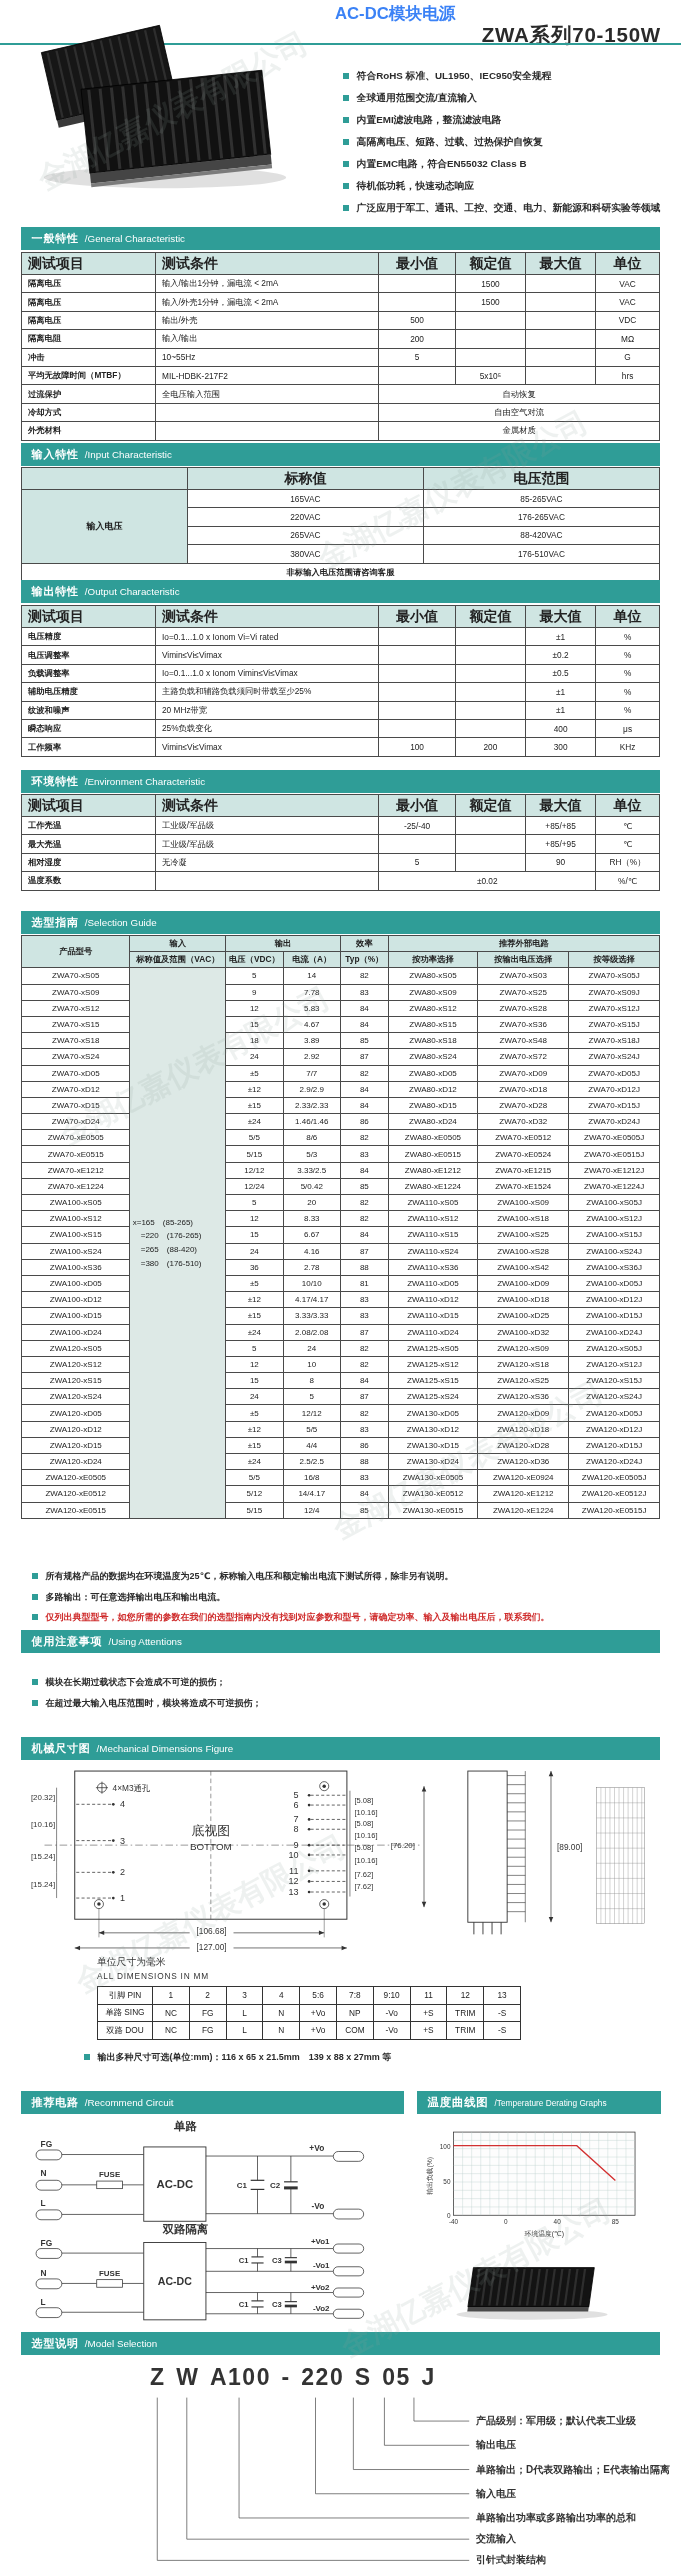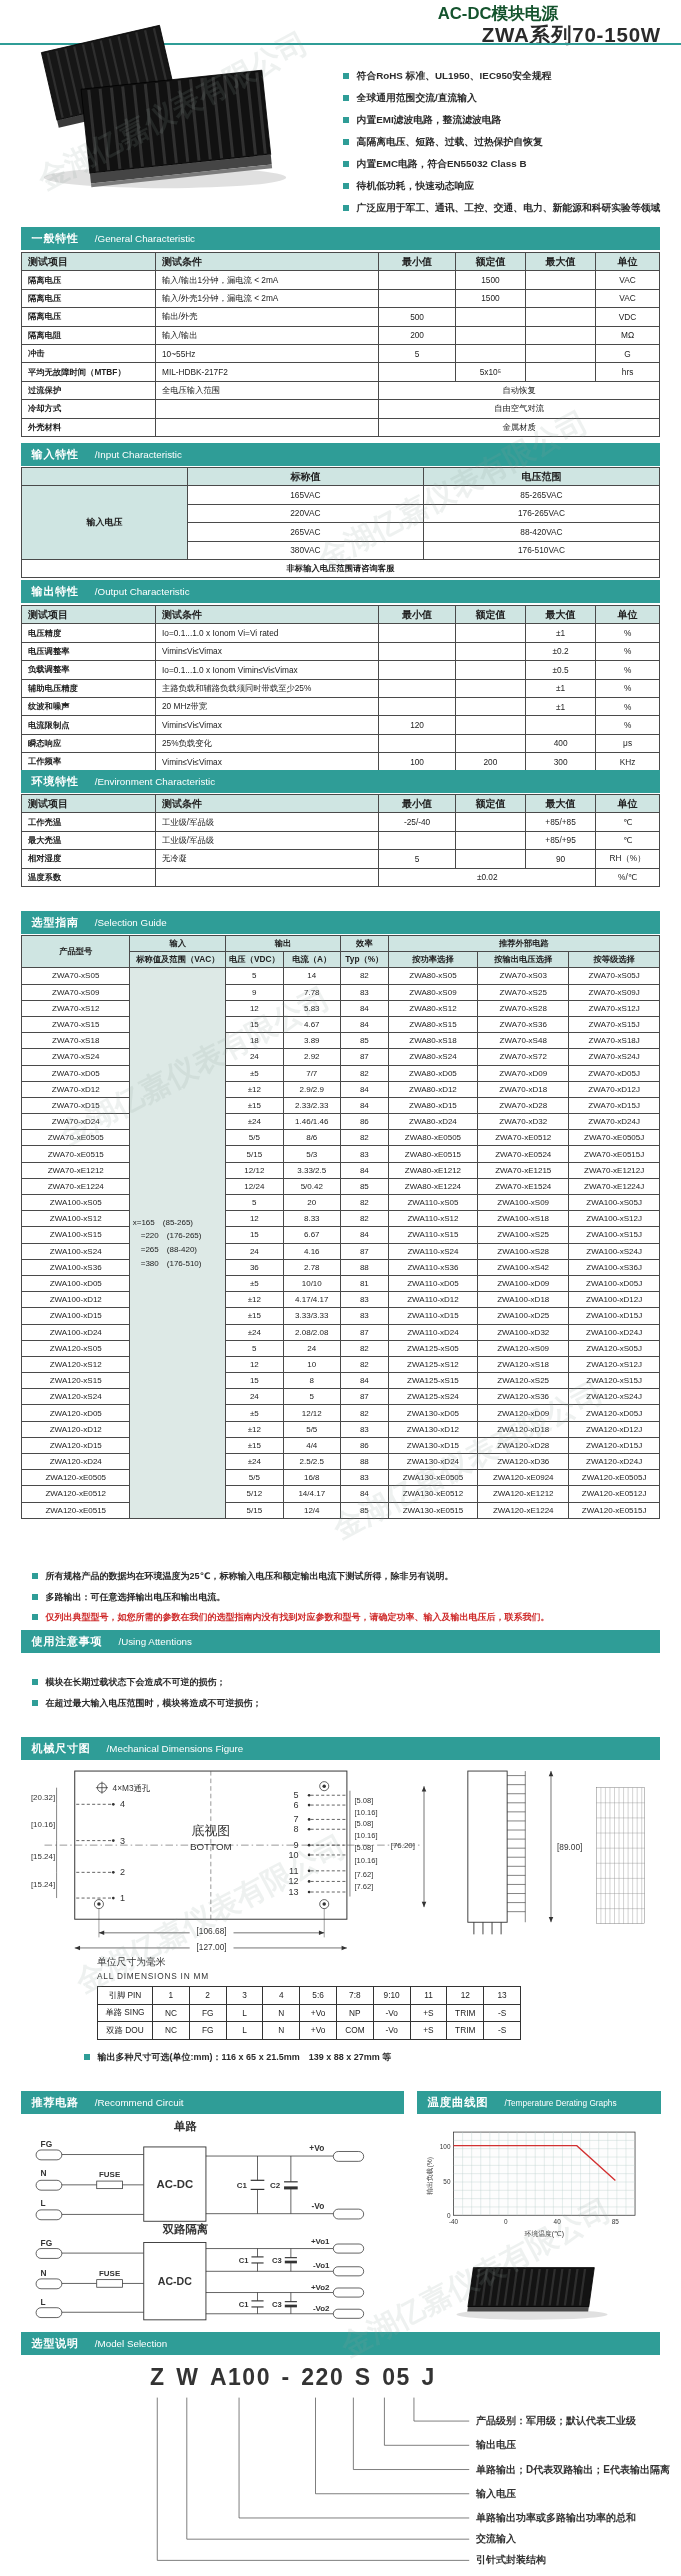--- a/index.html
+++ b/index.html
@@ -1,38 +1,38 @@
 <!DOCTYPE html>
 <html style="font-size:12px"><head>
 <meta charset="utf-8">
 <style>
   html,body{margin:0;padding:0;background:#e8eceb;}
   .page{position:relative;width:682px;height:2576px;background:#ffffff;overflow:hidden;
         font-family:"Liberation Sans","DejaVu Sans",sans-serif;color:#222;}
   .abs{position:absolute;}
   
-  .t1{font-size:16.7px;font-weight:bold;color:#14532d;text-align:center;line-height:1.1;}
+  .t1{font-size:16.7px;font-weight:bold;color:#3b82f6;text-align:left;line-height:1.1;}
   .t2{font-size:20.5px;font-weight:bold;color:#2a2a2a;text-align:right;letter-spacing:0.8px;line-height:1.15;}
   .rule{position:absolute;top:43px;left:0;width:682px;height:1.5px;background:#2f9d97;}
   
   .feat,.note{display:flex;gap:7.6px;align-items:flex-start;font-weight:bold;color:#2b2b2b;padding-left:8px;}
   .feat{font-size:9.8px;margin:0 0 9px 0;}
   .note{font-size:9px;margin:0 0 7.6px 0;}
   .sq{width:6px;height:6px;background:#2f9d97;flex:0 0 6px;margin-top:3px;}
   .note.red .ntxt{color:#cf2b2b;}
   
   .secbar{position:absolute;left:21px;width:639px;height:23px;background:#2f9d97;color:#fff;
           display:flex;align-items:center;padding:0 10.6px;box-sizing:border-box;}
   .secbar .zh{font-size:11px;font-weight:bold;letter-spacing:0.8px;}
-  .secbar .en{font-size:9.8px;margin-left:16px;}
+  .secbar .en{font-size:9.8px;margin-left:6px;}
   
   table{border-collapse:collapse;table-layout:fixed;}
   .spec{position:absolute;left:21px;width:639px;font-size:8.3px;background:#fff;}
   .spec th,.spec td{border:0.8px solid #4a4a4a;padding:1.5px 6px;height:14.4px;overflow:hidden;}
-  .spec thead th{background:#cfe5e2;font-weight:bold;text-align:center;font-size:10px;}
+  .spec thead th{background:#cfe5e2;font-weight:bold;text-align:center;font-size:14px;}
   .spec thead th.l{text-align:left;}
   .c-item{font-weight:bold;}
   .c-mid{text-align:center;}
   .in-label{background:#cfe5e2;font-weight:bold;text-align:center;vertical-align:middle;font-size:9px;}
   .in-head{background:#cfe5e2;}
   .foot{font-weight:bold;}
   
   .sel{position:absolute;left:21px;width:639px;font-size:8px;background:#fff;}
   .sel th,.sel td{border:0.8px solid #4a4a4a;padding:0.8px 2.3px;height:13.6px;overflow:hidden;text-align:center;}
   .sel thead th{background:#cfe5e2;font-weight:bold;font-size:8.3px;}
@@ -333,28 +333,20 @@
           <td class="c-mid"></td>
           <td class="c-mid">±1</td>
           <td class="c-mid">%</td>
         </tr>
         <tr>
           <td class="c-item">纹波和噪声</td>
           <td class="c-cond">20 MHz带宽</td>
           <td class="c-mid"></td>
           <td class="c-mid"></td>
           <td class="c-mid">±1</td>
-          <td class="c-mid">%</td>
-        </tr>
-        <tr>
-          <td class="c-item">电流限制点</td>
-          <td class="c-cond">Vimin≤Vi≤Vimax</td>
-          <td class="c-mid">120</td>
-          <td class="c-mid"></td>
-          <td class="c-mid"></td>
           <td class="c-mid">%</td>
         </tr>
         <tr>
           <td class="c-item">瞬态响应</td>
           <td class="c-cond">25%负载变化</td>
           <td class="c-mid"></td>
           <td class="c-mid"></td>
           <td class="c-mid">400</td>
           <td class="c-mid">μs</td>
         </tr>

